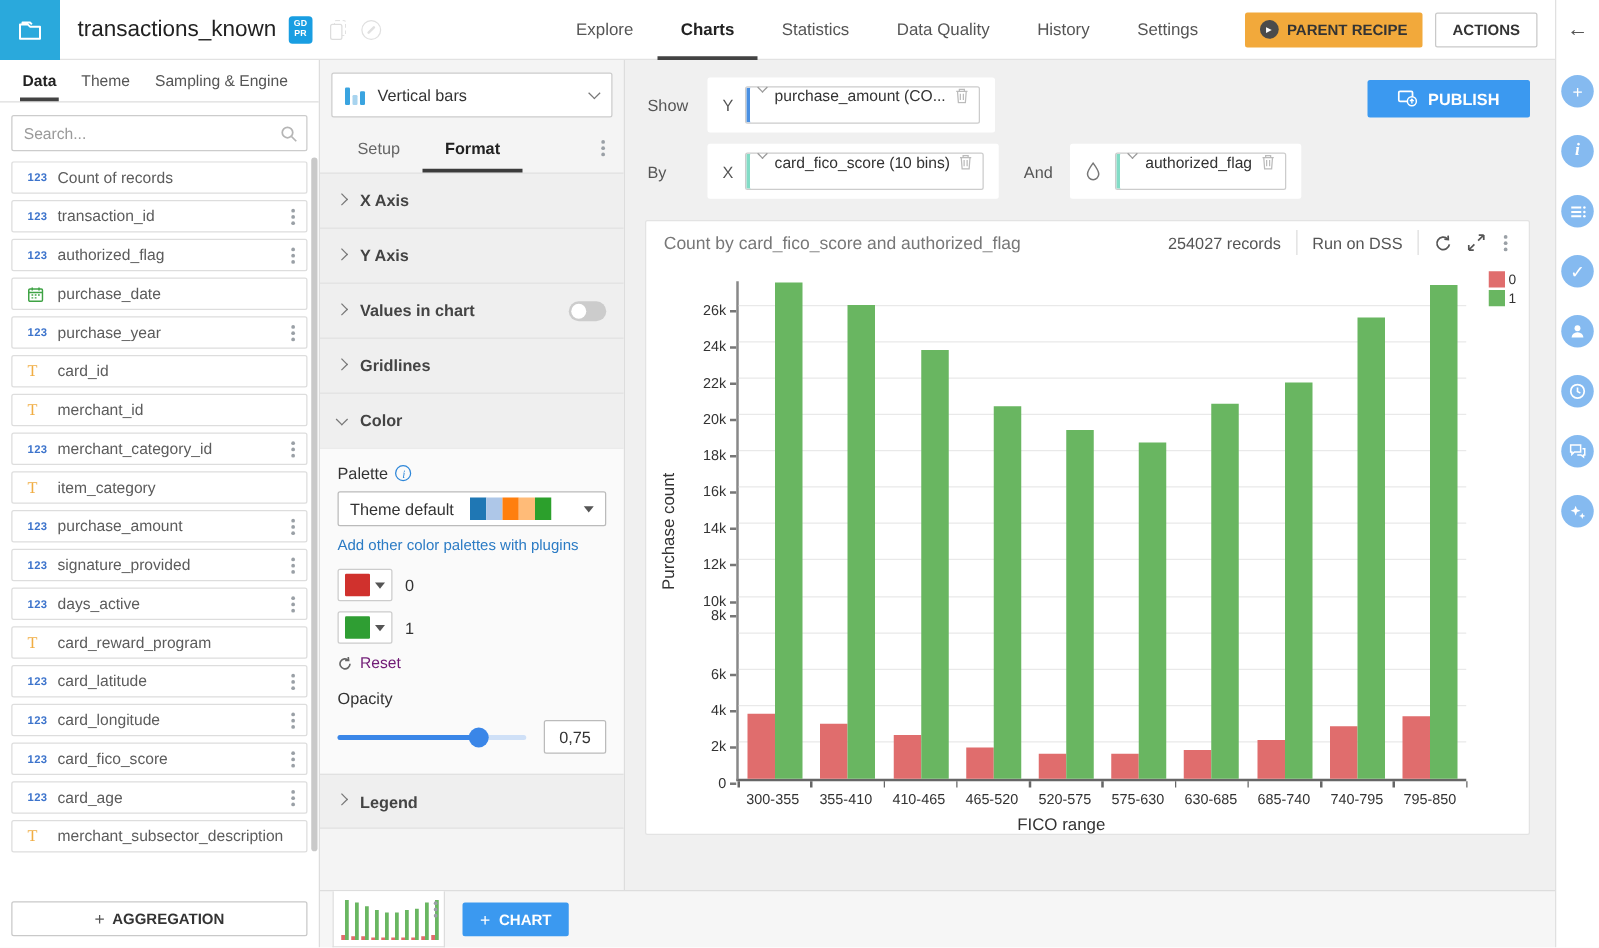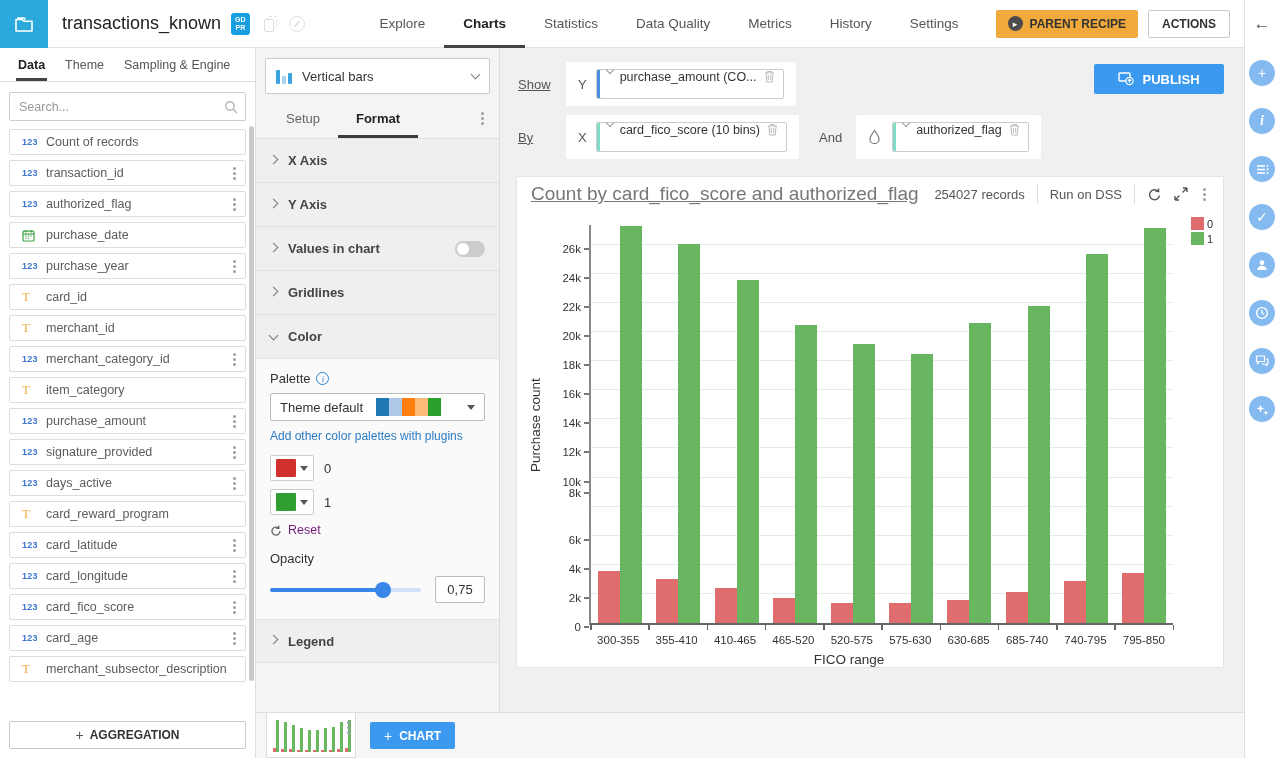--- a/index.html
+++ b/index.html
@@ -96,36 +96,36 @@
   .slider { position:relative; width:158px; height:4px; background:#cfe0f7; border-radius:2px; }
   .sl-fill { position:absolute; left:0; top:0; height:4px; background:#3a86e8; border-radius:2px; }
   .sl-knob { position:absolute; top:-6px; width:16px; height:16px; border-radius:50%; background:#3a86e8; cursor:pointer; }
   .op-val { width:50px; height:27px; border:1px solid #bbb; border-radius:2px; background:#fff; font-size:13px; color:#333; text-align:center; font-family:inherit; }
 
   
   .main { flex:1; background:#f0f0f0; min-width:0; display:flex; flex-direction:column; }
   .builder { flex:0 0 128px; position:relative; padding:14px 0 0 18px; }
   .brow { display:flex; align-items:center; height:44px; }
   .brow + .brow { margin-top:9px; }
-  .blab { width:48px; font-size:13px; color:#555;text-decoration:underline; }
+  .blab { width:48px; font-size:13px; color:#555; }
   .bcard { background:#fff; border-radius:2px; height:44px; display:flex; align-items:center; padding:0 12px; gap:9px; }
   .bbadge { font-size:13px; color:#555; }
   .pill { height:30px; background:#fff; border:1px solid #ccc; border-radius:2px; display:flex; align-items:flex-start; padding:0 8px 0 10px; gap:7px; cursor:pointer; }
   .pill.accent-blue { box-shadow:inset 3px 0 0 #4a90e2; }
   .pill.accent-teal { box-shadow:inset 3px 0 0 #83dcc6; }
   .pill .ptext { font-size:12.5px; color:#333; white-space:nowrap; }
   .pill .chev { width:6px; height:6px; border-color:#999; }
   .and-lab { font-size:13px; color:#555; margin:0 14px 0 20px; }
   .droplet { display:flex; margin-right:2px; }
   .btn-publish { position:absolute; right:20px; top:16px; width:130px; height:30px; background:#3b99f0; color:#fff; border:none; border-radius:2px; font-size:13px; font-weight:bold; cursor:pointer; font-family:inherit; display:flex; align-items:center; justify-content:center; gap:8px; }
 
   
   .chart-card { margin:0 20px 0 16px; height:492px; background:#fff; border:1px solid #e3e3e3; border-radius:2px; position:relative; display:flex; flex-direction:column; }
   .cc-head { height:40px; display:flex; align-items:center; padding:0 14px; }
-  .cc-title { font-size:19px; color:#777; flex:1; white-space:nowrap; overflow:hidden;text-decoration:underline; }
+  .cc-title { font-size:14px; color:#777; flex:1; white-space:nowrap; overflow:hidden; }
   .cc-right { display:flex; align-items:center; gap:12px; color:#555; }
   .cc-sep { width:1px; height:20px; background:#ddd; }
   .cc-meta { font-size:13px; color:#555; white-space:nowrap; }
   .cc-ic { display:flex; align-items:center; cursor:pointer; }
   .legend { position:absolute; right:10px; top:40px; display:flex; flex-direction:column; gap:2px; z-index:3; }
   .lg-row { display:flex; align-items:center; gap:3px; }
   .lg-sq { width:13px; height:13px; }
   .lg-lab { font-size:11px; color:#333; }
   .chart-body { display:flex; align-items:flex-end; padding:0 50px 0 8px; margin-top:14px; }
   .ylabel { writing-mode:vertical-rl; transform:rotate(180deg); font-size:13.5px; color:#333; height:400px; display:flex; align-items:center; justify-content:center; width:20px; }
@@ -186,21 +186,20 @@
           </span>
         <span class="compass-icon">
             <i></i>
           </span>
       </div>
       <nav class="htabs">
           <div class="htab">Explore</div>
           <div class="htab active">Charts</div>
           <div class="htab">Statistics</div>
           <div class="htab">Data Quality</div>
-          <div class="htab">Metrics</div>
           <div class="htab">History</div>
           <div class="htab">Settings</div>
         </nav>
       <div class="hbtns">
         <button class="btn-parent">
           <span class="rc">▸</span>
           <span>PARENT RECIPE</span>
         </button>
         <button class="btn-actions">ACTIONS</button>
       </div>

